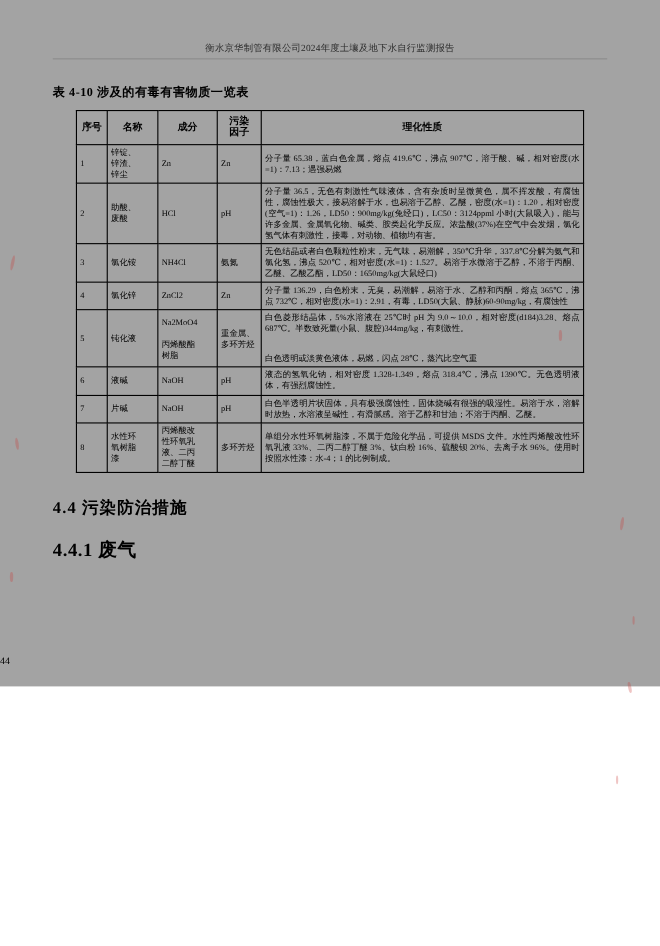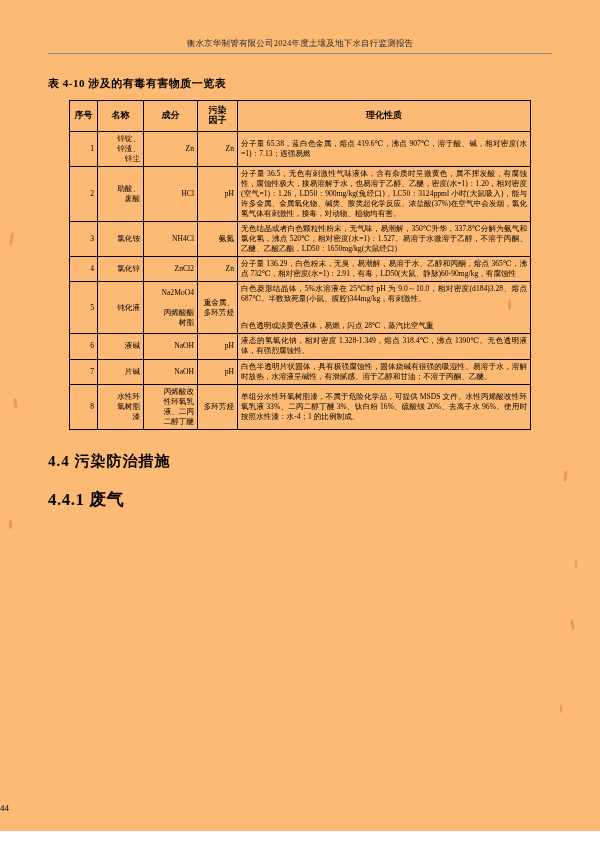--- a/index.html
+++ b/index.html
@@ -12,22 +12,22 @@
     background: #ffffff;
     font-family: "Liberation Serif", "DejaVu Serif", serif;
     color: #000000;
     position: relative;
     overflow: hidden;
   }
   .page {
     position: absolute;
     left: 0; top: 0;
     width: 600px;
-    height: 831px;
-    background: #fdba74;
+    height: 624px;
+    background: #a3a3a3;
   }
   .page-inner {
     position: absolute;
     left: 48px;
     top: 38px;
     width: 504px;
     height: 790px;
   }
   .header {
     text-align: center;
@@ -60,21 +60,21 @@
     line-height: 1.32;
     color: #000;
   }
   table.main th {
     text-align: center;
     font-weight: bold;
     font-size: 9px;
     padding: 4px 2px;
   }
   td.c-no, td.c-name, td.c-comp, td.c-fact {
-    text-align: right;
+    text-align: left;
     font-size: 8.2px;
     line-height: 1.35;
   }
   td.c-prop {
     text-align: justify;
     text-justify: inter-ideograph;
     font-size: 7.5px;
     line-height: 1.35;
     padding: 3px 4px;
   }

